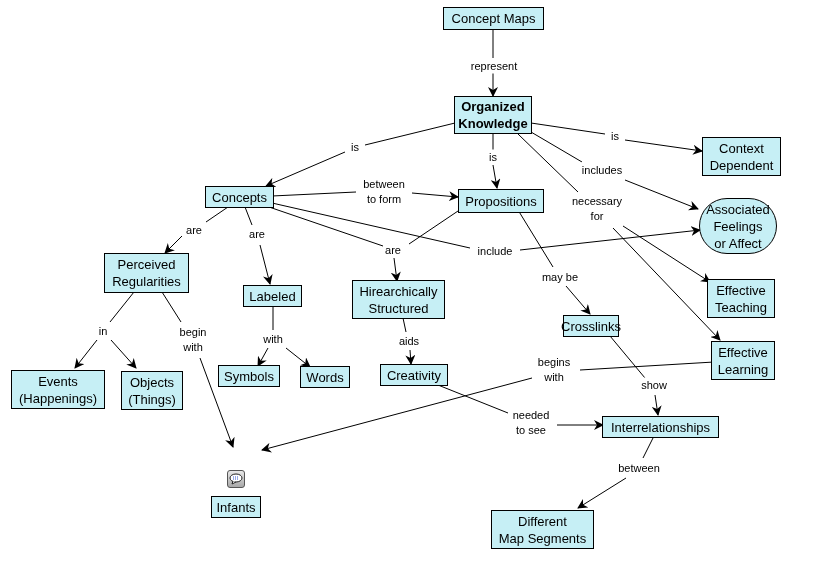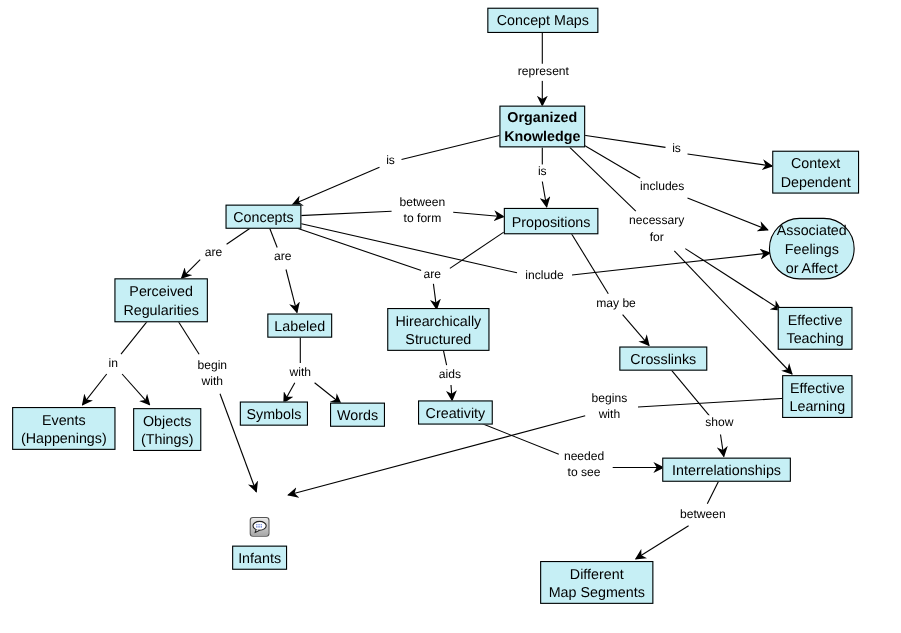--- a/index.html
+++ b/index.html
@@ -103,21 +103,21 @@
   <div class="node" style="left:699px;top:198px;width:78px;height:56px;border-radius:28px;">Associated
 Feelings
 or Affect</div>
   <div class="node" style="left:104px;top:253px;width:85px;height:40px;">Perceived
 Regularities</div>
   <div class="node" style="left:243px;top:285px;width:59px;height:22px;">Labeled</div>
   <div class="node" style="left:352px;top:280px;width:93px;height:39px;">Hirearchically
 Structured</div>
   <div class="node" style="left:707px;top:279px;width:68px;height:39px;">Effective
 Teaching</div>
-  <div class="node" style="left:563px;top:315px;width:80px;height:22px;">Crosslinks</div>
+  <div class="node" style="left:563px;top:315px;width:56px;height:22px;">Crosslinks</div>
   <div class="node" style="left:711px;top:341px;width:64px;height:39px;">Effective
 Learning</div>
   <div class="node" style="left:11px;top:370px;width:94px;height:39px;">Events
 (Happenings)</div>
   <div class="node" style="left:121px;top:371px;width:62px;height:39px;">Objects
 (Things)</div>
   <div class="node" style="left:218px;top:365px;width:62px;height:22px;">Symbols</div>
   <div class="node" style="left:300px;top:366px;width:50px;height:22px;">Words</div>
   <div class="node" style="left:380px;top:364px;width:68px;height:22px;">Creativity</div>
   <div class="node" style="left:602px;top:416px;width:117px;height:22px;">Interrelationships</div>

